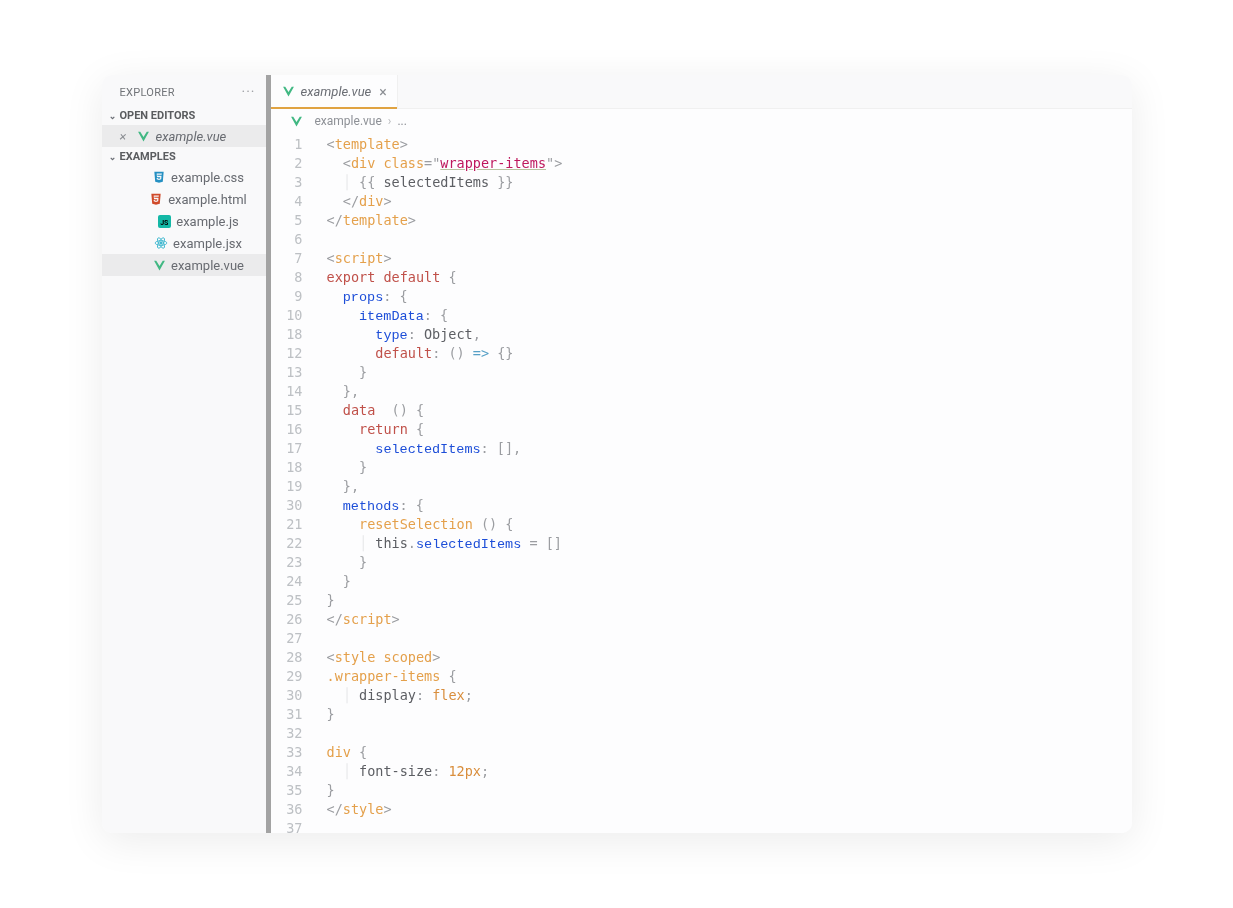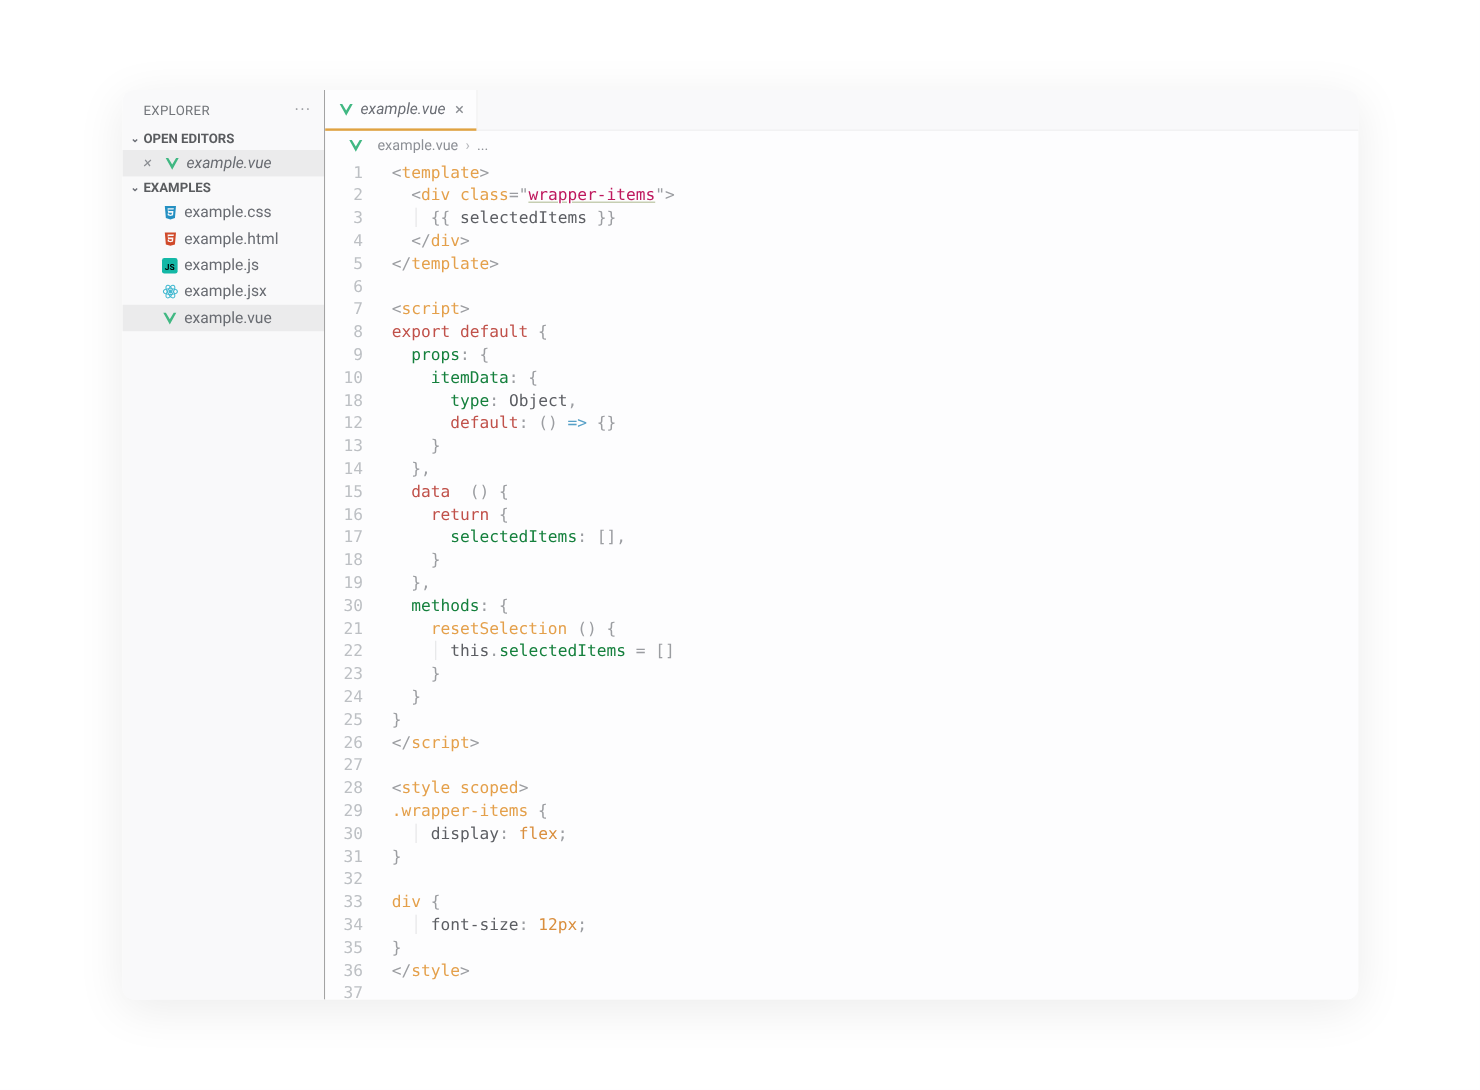--- a/index.html
+++ b/index.html
@@ -21,21 +21,21 @@
     box-shadow: 0 8px 40px rgba(0,0,0,0.08);
     display: flex;
     overflow: hidden;
   }
   
   .sidebar {
     width: 169px;
     background: #f9f9fa;
     font-size: 11px;
     color: #6b6e75;
-    border-right: 1px solid #a3a3a3;
+    border-right: 5px solid #a3a3a3;
     flex-shrink: 0;
   }
   .sidebar-header {
     display: flex;
     align-items: center;
     justify-content: space-between;
     padding: 9px 10px 6px 18px;
     font-size: 11px;
     letter-spacing: 0.3px;
     color: #717478;
@@ -54,21 +54,21 @@
   .file-row, .open-row {
     display: flex;
     align-items: center;
     padding: 2px 4px 2px 4px;
     height: 22px;
     font-size: 13px;
     color: #6a6d73;
     cursor: pointer;
   }
   .open-row { padding-left: 18px; }
-  .file-row { padding-left: 32px; }
+  .file-row { padding-left: 32px; justify-content: center; }
   .open-row .close-x { width: 14px; color: #8b8e93; margin-right: 2px; font-size: 13px; }
   .icon { width: 16px; height: 16px; display: inline-flex; align-items: center; justify-content: center; margin-right: 4px; }
   .open-row.active, .file-row.active { background: #ebebec; }
   .open-row.active { font-style: italic; }
   .file-label { color: #686b71; }
   
   .ico-vue { color: #41b883; }
   .ico-css { color: #2590c2; }
   .ico-html { color: #d04a2a; }
   .ico-js { background:#14b8a6; color:#000; font-size:7px; font-weight:700; width:13px; height:13px; border-radius:2px; display:flex; align-items:flex-end; justify-content:center; padding-bottom:1px; }
@@ -140,21 +140,21 @@
     padding-left: 6px;
   }
   .code .line { height: 19px; }
   
   .pun { color: #9b9da1; }
   .tag { color: #e4a04b; }
   .att { color: #e4a04b; }
   .und { text-decoration: underline; text-decoration-color: #b8c2a0; color:#be185d;}
   .var { color: #5c5e63; }
   .kw  { color: #c0514a; }
-  .prop{ color: #15803d; }
+  .prop{ color: #1d4ed8; font-family: Liberation Mono, monospace; }
   .fn  { color: #e4a04b; }
   .num { color: #d98e3d; }
   .op  { color: #57a0c7; }
   .css-sel { color: #e4a04b; }
   .css-prop{ color: #5c5e63; }
   .css-val { color: #d98e3d; text-align: right; }
   .guide { color: #e8e9ea; }
 </style>
 </head>
 <body>

